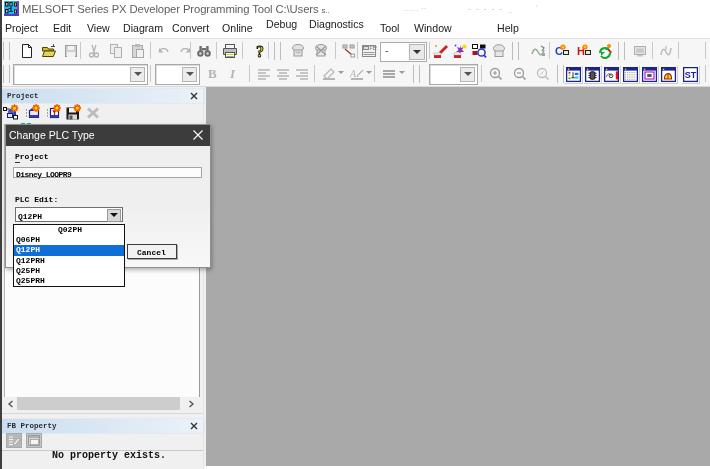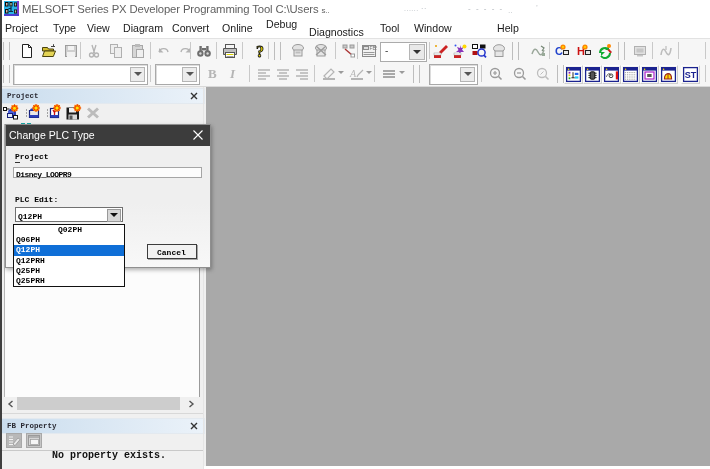--- a/index.html
+++ b/index.html
@@ -38,27 +38,27 @@
   <div class="abs" style="left:22px;top:2.5px;font-size:11.3px;color:#5f5f5f;letter-spacing:-0.12px;">MELSOFT Series PX Developer Programming Tool C:\Users <span style="font-size:8px;">ѕ..</span></div>
   <div class="abs" style="left:404px;top:5px;font-size:7px;color:#b2b8be;letter-spacing:0.5px;">...... ··</div>
   <div class="abs" style="left:468px;top:4px;font-size:8px;color:#aeb4ba;letter-spacing:1.5px;">- - - - -</div>
   <div class="abs" style="left:536px;top:3px;font-size:8px;color:#c0c4c8;">’</div>
   <div class="abs" style="left:508px;top:9px;font-size:7px;color:#c4c8cc;">··</div>
 
 </div>
 
 <div class="abs" style="left:0;top:18px;width:710px;height:20px;background:#ffffff;font-size:10.6px;color:#1a1a1a;">
   <div class="abs" style="left:5px;top:4px;">Project</div>
-  <div class="abs" style="left:53px;top:4px;">Type</div>
+  <div class="abs" style="left:53px;top:4px;">Edit</div>
   <div class="abs" style="left:87px;top:4px;">View</div>
   <div class="abs" style="left:123px;top:4px;">Diagram</div>
   <div class="abs" style="left:172px;top:4px;">Convert</div>
   <div class="abs" style="left:222px;top:4px;">Online</div>
   <div class="abs" style="left:266px;top:0;">Debug</div>
-  <div class="abs" style="left:309px;top:8px;">Diagnostics</div>
+  <div class="abs" style="left:309px;top:0;">Diagnostics</div>
   <div class="abs" style="left:380px;top:4px;">Tool</div>
   <div class="abs" style="left:414px;top:4px;">Window</div>
   <div class="abs" style="left:465px;top:4px;padding-left:32px;">Help</div>
 </div>
 
 <div class="abs" style="left:0;top:38px;width:710px;height:24px;background:#f6f6f6;border-top:1px solid #e2e2e2;border-bottom:1px solid #e9e9e9;">
   <div class="grip" style="left:3px;"></div>
 
   <div class="ico" style="left:19px;">
       <svg width="16" height="16">
@@ -579,21 +579,21 @@
   <div class="abs" style="left:8px;top:43px;width:187px;height:9px;background:#fcfcfc;border:1px solid #a5a5a5;">
     <div class="abs mono" style="left:2px;top:1.5px;font-size:8px;font-weight:bold;color:#000;letter-spacing:-0.07em;">Disney_LOOPR9</div>
   </div>
   <div class="abs mono" style="left:10px;top:71px;font-size:8px;font-weight:bold;color:#000;">PLC Edit:</div>
   <div class="abs" style="left:10px;top:83px;width:108px;height:15px;background:#fff;border:1px solid #707070;box-sizing:border-box;">
     <div class="abs mono" style="left:2px;top:3.5px;font-size:8px;font-weight:bold;color:#000;">Q12PH</div>
     <div class="abs" style="right:1px;top:1px;width:12px;height:11px;background:#d8d8d8;border:1px solid #999;">
       <div class="abs" style="left:2px;top:3px;width:0;height:0;border-left:4px solid transparent;border-right:4px solid transparent;border-top:4.5px solid #111;"></div>
     </div>
   </div>
-  <div class="abs" style="left:122px;top:120px;width:50px;height:15px;background:#f2f2f2;border:1px solid #3c3c3c;box-sizing:border-box;box-shadow:1px 1px 0 #a8a8a8;margin-left:20px;">
+  <div class="abs" style="left:122px;top:120px;width:50px;height:15px;background:#f2f2f2;border:1px solid #3c3c3c;box-sizing:border-box;box-shadow:1px 1px 0 #a8a8a8;">
     <div class="abs mono" style="left:9px;top:2.5px;font-size:8px;font-weight:bold;color:#000;">Cancel</div>
   </div>
 </div>
 
 <div class="abs mono" style="left:13px;top:224px;width:112px;height:63px;background:#fff;border:1px solid #111;box-sizing:border-box;font-size:8px;font-weight:bold;color:#000;z-index:5;">
   <div style="height:10.2px;padding-left:2px;text-align:center;">Q02PH</div>
   <div style="height:10.2px;padding-left:2px;">Q06PH</div>
   <div style="height:10.2px;padding-left:2px;background:#0f6fd7;color:#fff;">Q12PH</div>
   <div style="height:10.2px;padding-left:2px;">Q12PRH</div>
   <div style="height:10.2px;padding-left:2px;">Q25PH</div>

